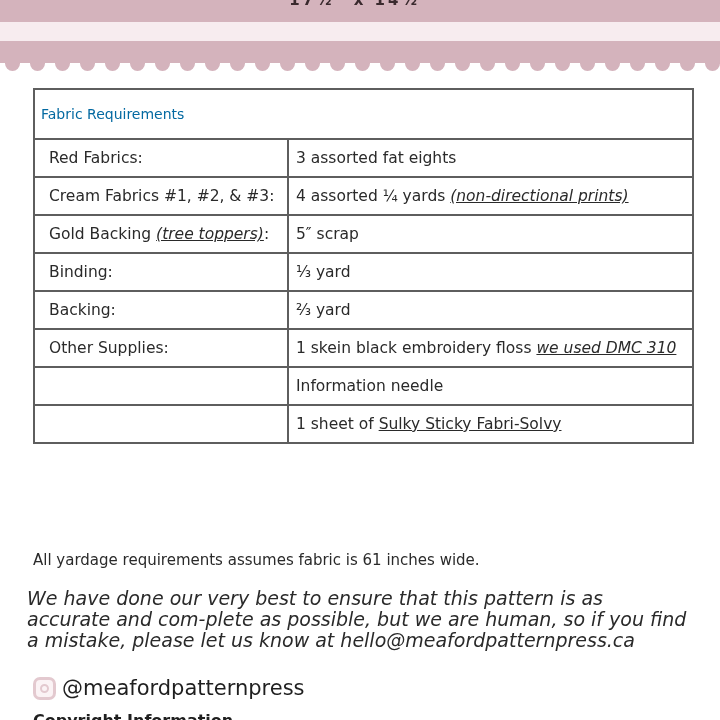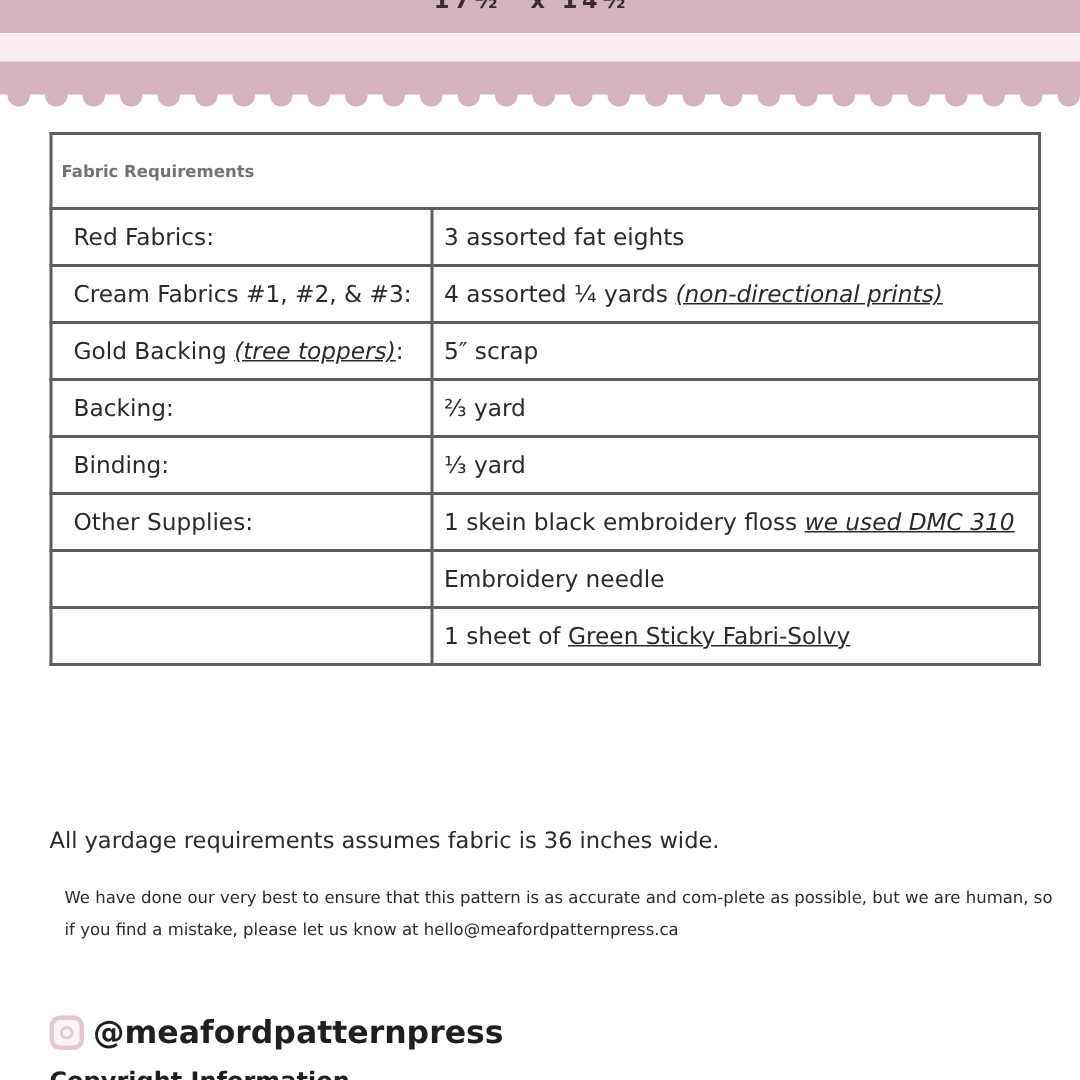--- a/index.html
+++ b/index.html
@@ -39,45 +39,45 @@
     table.fabric {
       position:absolute; left:33px; top:88px; width:661px;
       border-collapse:collapse; font-size:15.5px; color:#2a2a2a;
     }
     table.fabric td {
       border:2px solid #5e5e5e; height:36px; padding:0 0 0 14px;
       vertical-align:middle; white-space:nowrap;
     }
     table.fabric td.val { padding-left:7px;margin-left:24px; }
     table.fabric td.head {
-      height:48px; font-weight:bold; font-size:11px; padding-left:6px; color:#737373;
+      height:48px; font-weight:normal; font-size:14px; padding-left:6px; color:#0369a1;
     }
     td.col1 { width:238px; }
     .it { font-style:italic;text-decoration:underline; }
     .ul { text-decoration:underline; }
 
     .note {
       position:absolute; left:33px; top:551px; font-size:15px; color:#2a2a2a;
     }
     .disclaimer {
-      position:absolute; left:43px; top:588px; width:660px; font-size:11px;
-      line-height:21px; color:#2a2a2a;
+      position:absolute; left:27px; top:588px; width:660px; font-size:19px;
+      font-style:italic; line-height:21px; color:#2a2a2a;
     }
     .social {
       position:absolute; left:33px; top:676px; display:flex; align-items:center; gap:6px;
     }
     .ig-icon {
       width:23px; height:23px; border:3px solid #e3c9cf; border-radius:7px;
       box-sizing:border-box; position:relative; background:#fbf3f5;
     }
     .ig-icon::before {
       content:""; position:absolute; left:4px; top:4px; width:9px; height:9px;
       border:2px solid #e3c9cf; border-radius:50%; box-sizing:border-box;
     }
-    .handle { font-size:21px; font-weight:bold; color:#1f1f1f; }
+    .handle { font-size:21px; font-weight:normal; color:#1f1f1f; }
     .copyright {
       position:absolute; left:33px; top:711px; font-size:16px; font-weight:bold; color:#1f1f1f;
     }
   </style>
 </head>
 <body>
 
 <div class="banner-top">
   <div class="banner-title">17½" x 14½"</div>
 </div>
@@ -126,42 +126,42 @@
     </tr>
     <tr>
       <td class="col1"><span>Cream Fabrics #1, #2, &amp; #3:</span></td>
       <td class="val"><span>4 assorted ¼ yards </span><span class="it">(non-directional prints)</span></td>
     </tr>
     <tr>
       <td class="col1"><span>Gold Backing </span><span class="it">(tree toppers)</span><span>:</span></td>
       <td class="val"><span>5″ scrap</span></td>
     </tr>
     <tr>
+      <td class="col1"><span>Binding:</span></td>
+      <td class="val"><span>⅓ yard</span></td>
+    </tr>
+    <tr>
       <td class="col1"><span>Backing:</span></td>
       <td class="val"><span>⅔ yard</span></td>
-    </tr>
-    <tr>
-      <td class="col1"><span>Binding:</span></td>
-      <td class="val"><span>⅓ yard</span></td>
     </tr>
     <tr>
       <td class="col1"><span>Other Supplies:</span></td>
       <td class="val"><span>1 skein black embroidery floss </span><span class="it">we used DMC 310</span></td>
     </tr>
     <tr>
       <td class="col1"><span></span></td>
-      <td class="val"><span>Embroidery needle</span></td>
+      <td class="val"><span>Information needle</span></td>
     </tr>
     <tr>
       <td class="col1"><span></span></td>
-      <td class="val"><span>1 sheet of </span><span class="ul">Green Sticky Fabri-Solvy</span></td>
+      <td class="val"><span>1 sheet of </span><span class="ul">Sulky Sticky Fabri-Solvy</span></td>
     </tr>
   </tbody>
 </table>
 
-<div class="note">All yardage requirements assumes fabric is 36 inches wide.</div>
+<div class="note">All yardage requirements assumes fabric is 61 inches wide.</div>
 <div class="disclaimer">We have done our very best to ensure that this pattern is as accurate and com-plete as possible, but we are human, so if you find a mistake, please let us know at hello@meafordpatternpress.ca</div>
 
 <div class="social">
   <span class="ig-icon"></span>
   <span class="handle">@meafordpatternpress</span>
 </div>
 <div class="copyright">Copyright Information</div>
 
 </body></html>

